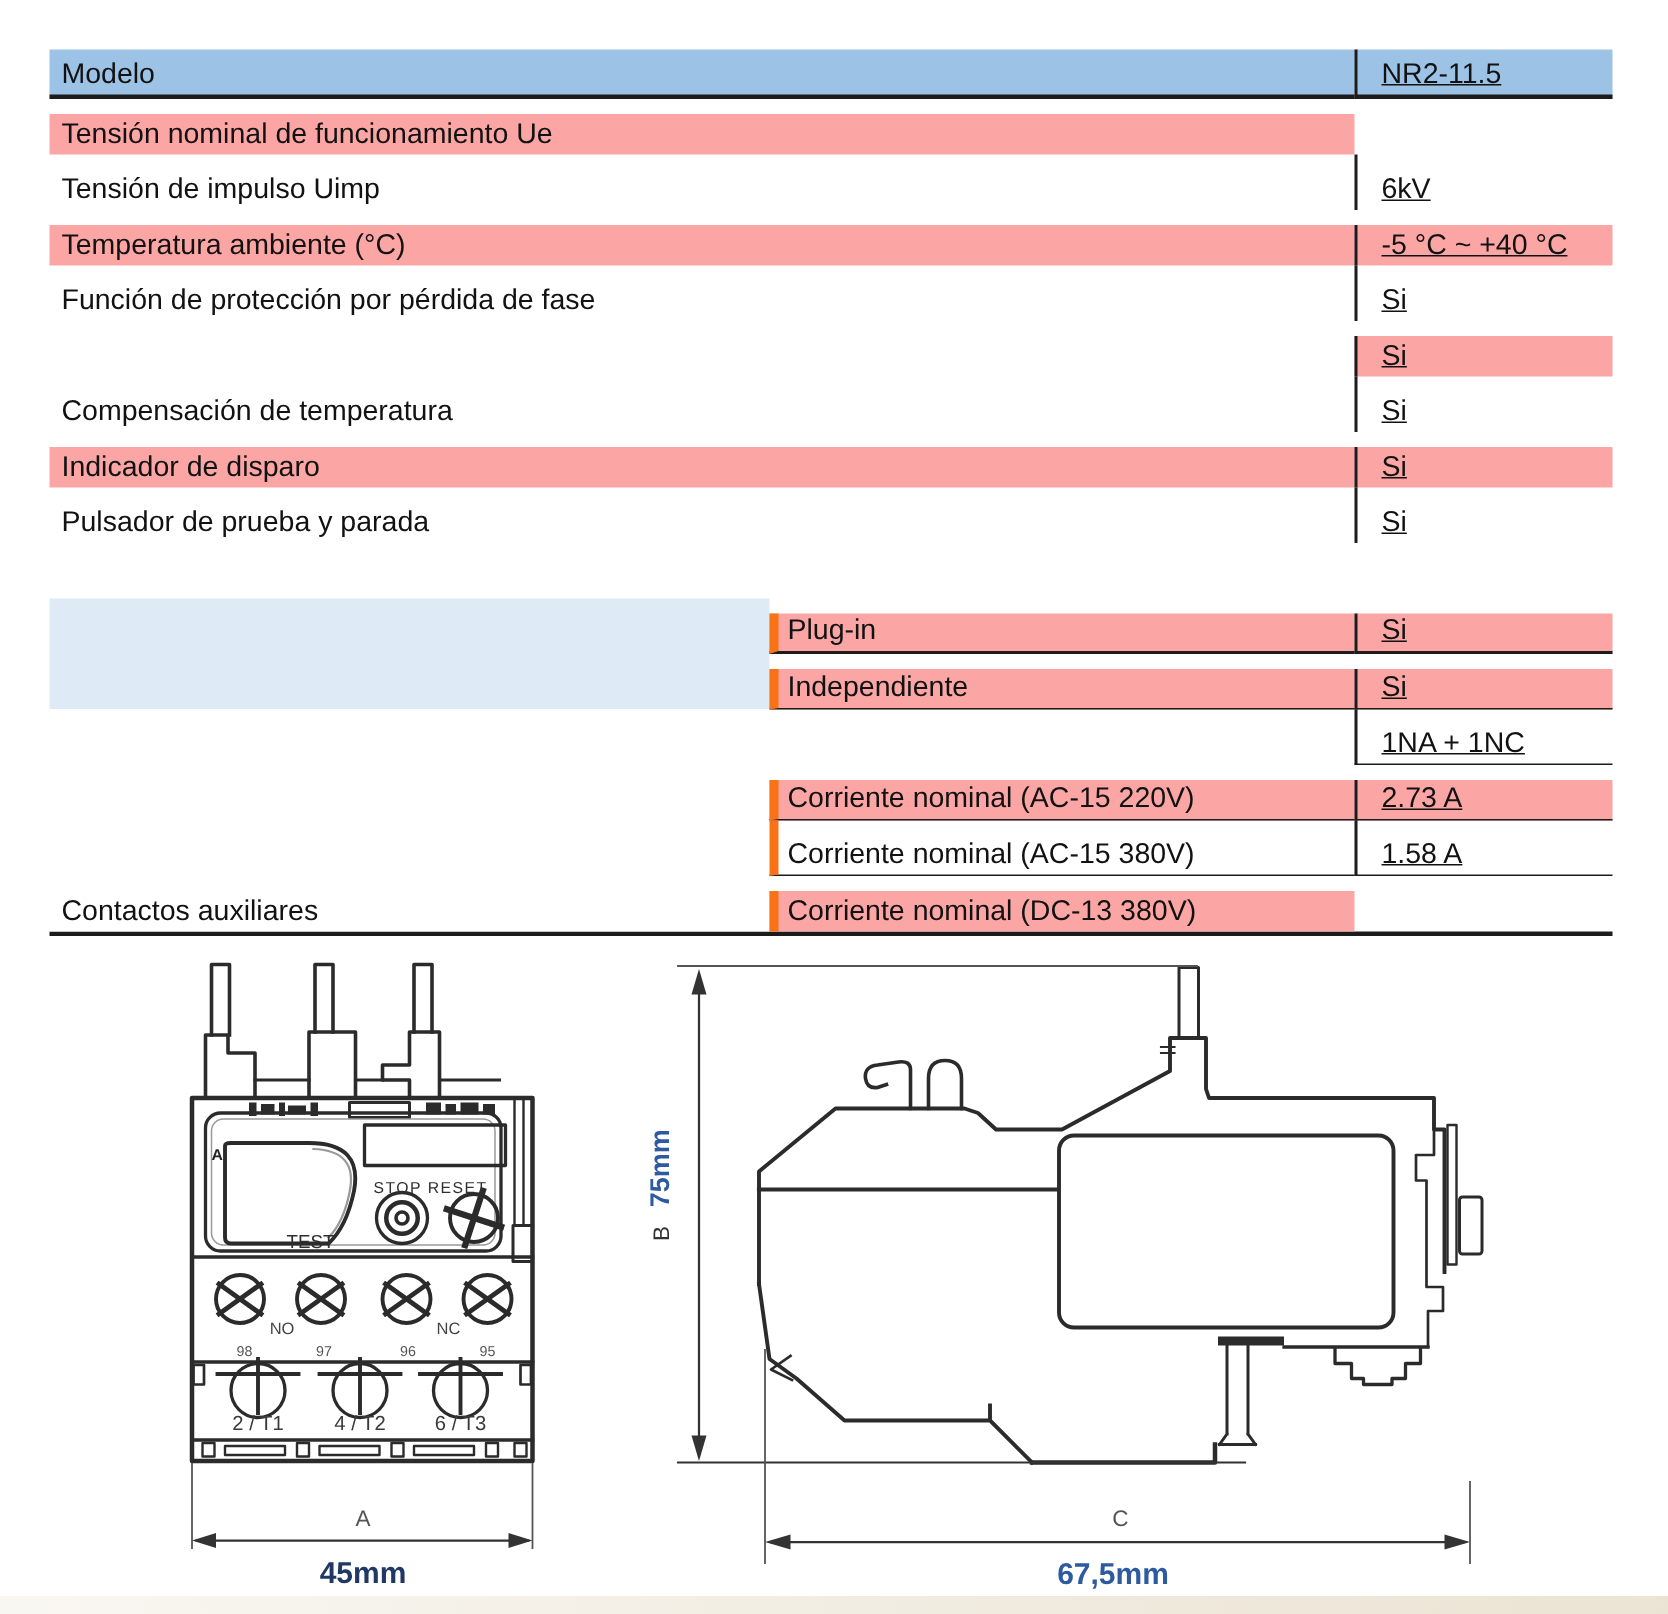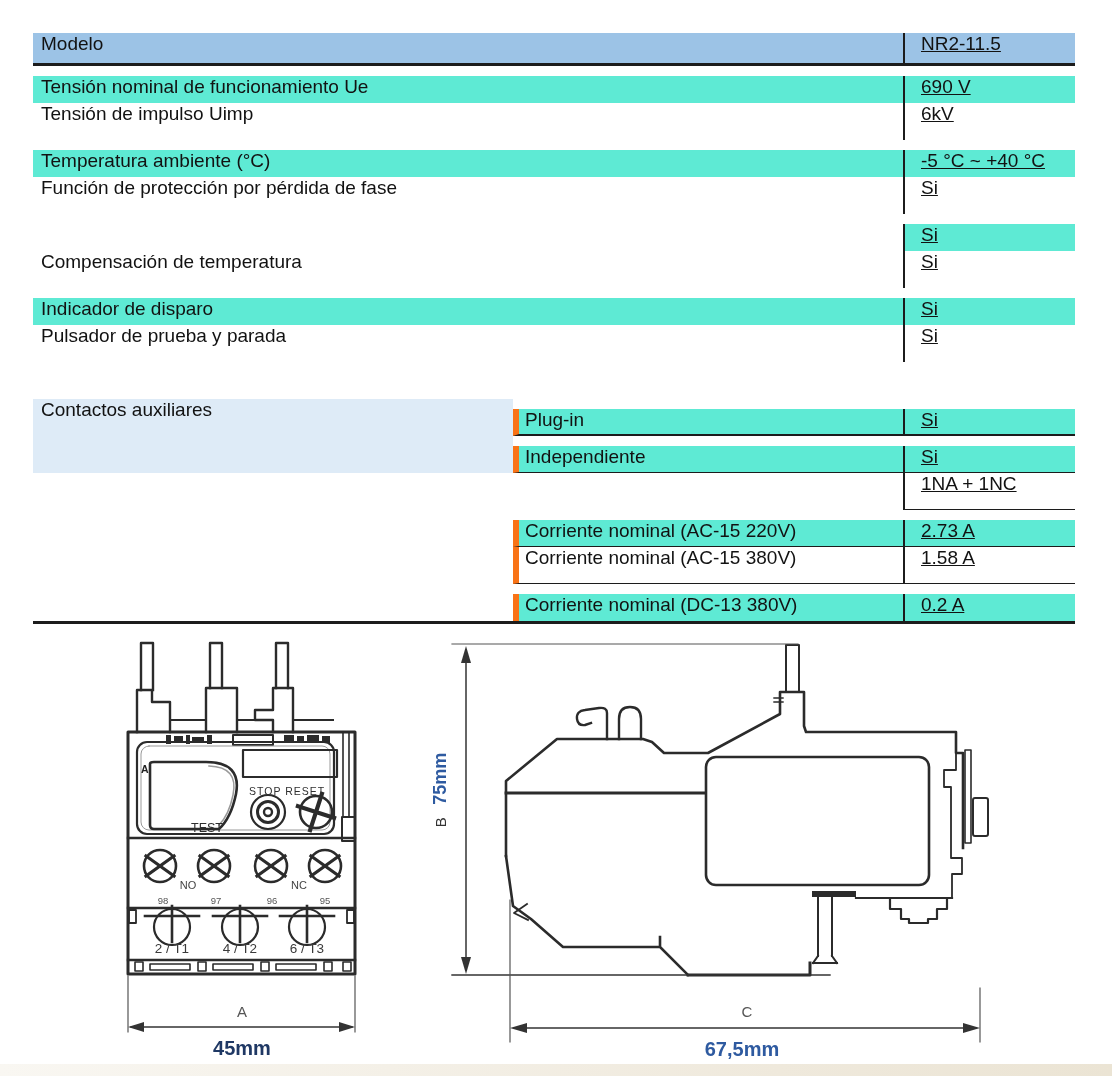--- a/index.html
+++ b/index.html
@@ -9,33 +9,33 @@
   }
   
   .tbl{
     position:absolute;left:33px;top:33px;
     display:grid;
     grid-template-columns:480px 390px 172px;
     grid-template-rows:33px repeat(15,37px);
     border-bottom:3px solid #1c1c1c;
     font-size:19px;color:#121212;
   }
-  .c{display:flex;align-items:flex-start;padding:0 4px 2px 8px;white-space:nowrap;overflow:hidden;}
+  .c{display:flex;align-items:flex-end;padding:0 4px 2px 8px;white-space:nowrap;overflow:hidden;}
   .hd{background:#9CC3E6;border-bottom:3px solid #1c1c1c;}
   .span2{grid-column:1/3;}
   .val{grid-column:3;border-left:2px solid #1c1c1c;padding-left:16px;text-decoration:underline;}
   .sub{grid-column:2;border-left:6px solid #f97316;padding-left:6px;}
-  .blue{background:#5eead4;margin-top:10px;}
+  .blue{background:#fca5a5;margin-top:10px;}
   .bb{border-bottom:2px solid #1c1c1c;}
   .bbt{border-bottom:1.5px solid #1c1c1c;}
   .r11{grid-row:11}.r12{grid-row:12}.r13{grid-row:13}.r14{grid-row:14}.r15{grid-row:15}.r16{grid-row:16}
   .group{
     grid-column:1;grid-row:11/17;
     background:linear-gradient(to bottom,#DEEBF7 0px,#DEEBF7 74px,#ffffff 74px);
-    display:flex;align-items:flex-start;padding-left:8px;
+    display:flex;align-items:flex-end;padding-left:8px;
   }
   
   .draw{position:absolute;left:0;top:620px;}
   .page-edge{
     position:absolute;left:0;bottom:0;width:1112px;height:12px;
     background:linear-gradient(to right,#f9f7f2 0%,#efe9dc 70%,#ebe4d4 100%);
   }
   svg text{font-family:"Liberation Sans", sans-serif;}
 </style>
 </head>
@@ -46,23 +46,20 @@
       <span>Modelo</span>
     </div>
   <div class="c hd val">
       <span>NR2-11.5</span>
     </div>
 
 
   <div class="c span2 blue">
       <span>Tensión nominal de funcionamiento Ue</span>
     </div>
-  <div class="c val blue">
-      <span>690 V</span>
-    </div>
 
   <div class="c span2">
       <span>Tensión de impulso Uimp</span>
     </div>
   <div class="c val">
       <span>6kV</span>
     </div>
 
   <div class="c span2 blue">
       <span>Temperatura ambiente (°C)</span>
@@ -134,23 +131,20 @@
 
   <div class="c sub bbt r15">
       <span>Corriente nominal (AC-15 380V)</span>
     </div>
   <div class="c val bbt r15">
       <span>1.58 A</span>
     </div>
 
   <div class="c sub blue r16">
       <span>Corriente nominal (DC-13 380V)</span>
-    </div>
-  <div class="c val blue r16">
-      <span>0.2 A</span>
     </div>
 </div>
 
 <svg class="draw" width="1112" height="456" viewBox="0 620 1112 456" xmlns="http://www.w3.org/2000/svg">
 
   <g stroke="#2b2b2b" fill="none" stroke-width="2.4" stroke-linejoin="round" stroke-linecap="square">
 
     <path d="M141,690 V643 H153 V690"></path>
     <path d="M137,732 V690 H152 V702 H170 V732"></path>
     <path d="M210,688 V643 H222 V688"></path>

